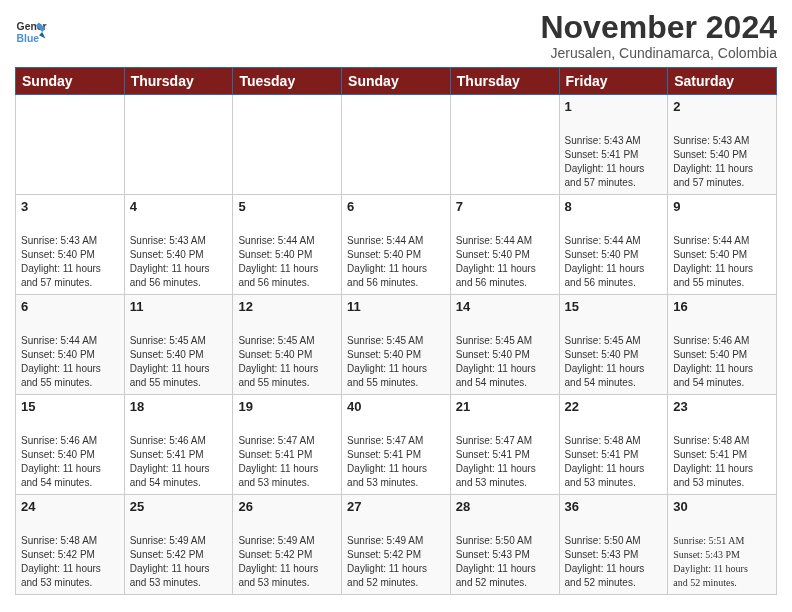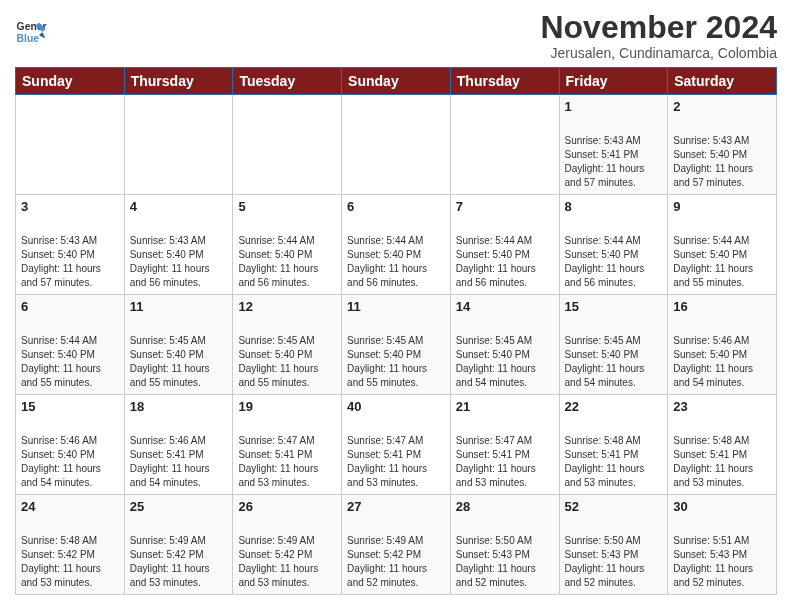--- a/index.html
+++ b/index.html
@@ -317,28 +317,28 @@
 and 52 minutes.</div>
         </td>
         <td>
           <div class="day-num">28</div>
           <div class="day-info" style="white-space: pre-line;">Sunrise: 5:50 AM
 Sunset: 5:43 PM
 Daylight: 11 hours
 and 52 minutes.</div>
         </td>
         <td>
-          <div class="day-num">52</div>
+          <div class="day-num">36</div>
           <div class="day-info" style="white-space: pre-line;">Sunrise: 5:50 AM
 Sunset: 5:43 PM
 Daylight: 11 hours
 and 52 minutes.</div>
         </td>
         <td>
           <div class="day-num">30</div>
-          <div class="day-info" style="white-space: pre-line;">Sunrise: 5:51 AM
+          <div class="day-info" style="white-space: pre-line; font-family: Liberation Serif, serif;">Sunrise: 5:51 AM
 Sunset: 5:43 PM
 Daylight: 11 hours
 and 52 minutes.</div>
         </td>
       </tr>
     </tbody>
 </table>
 
 </body></html>

